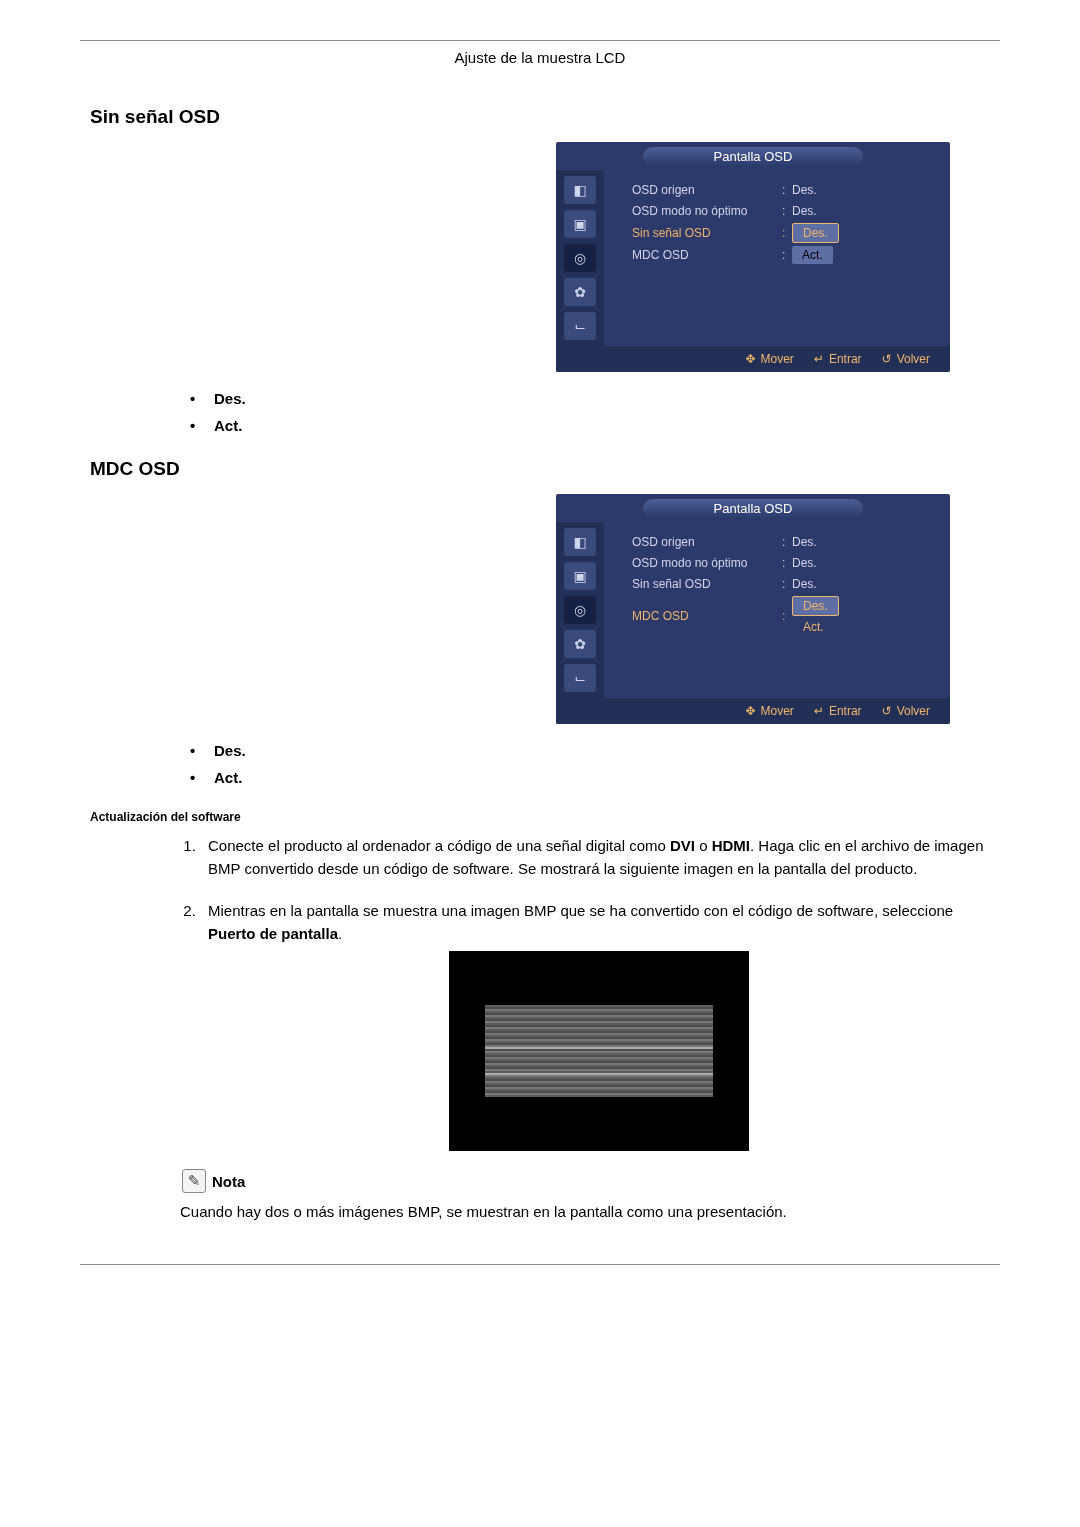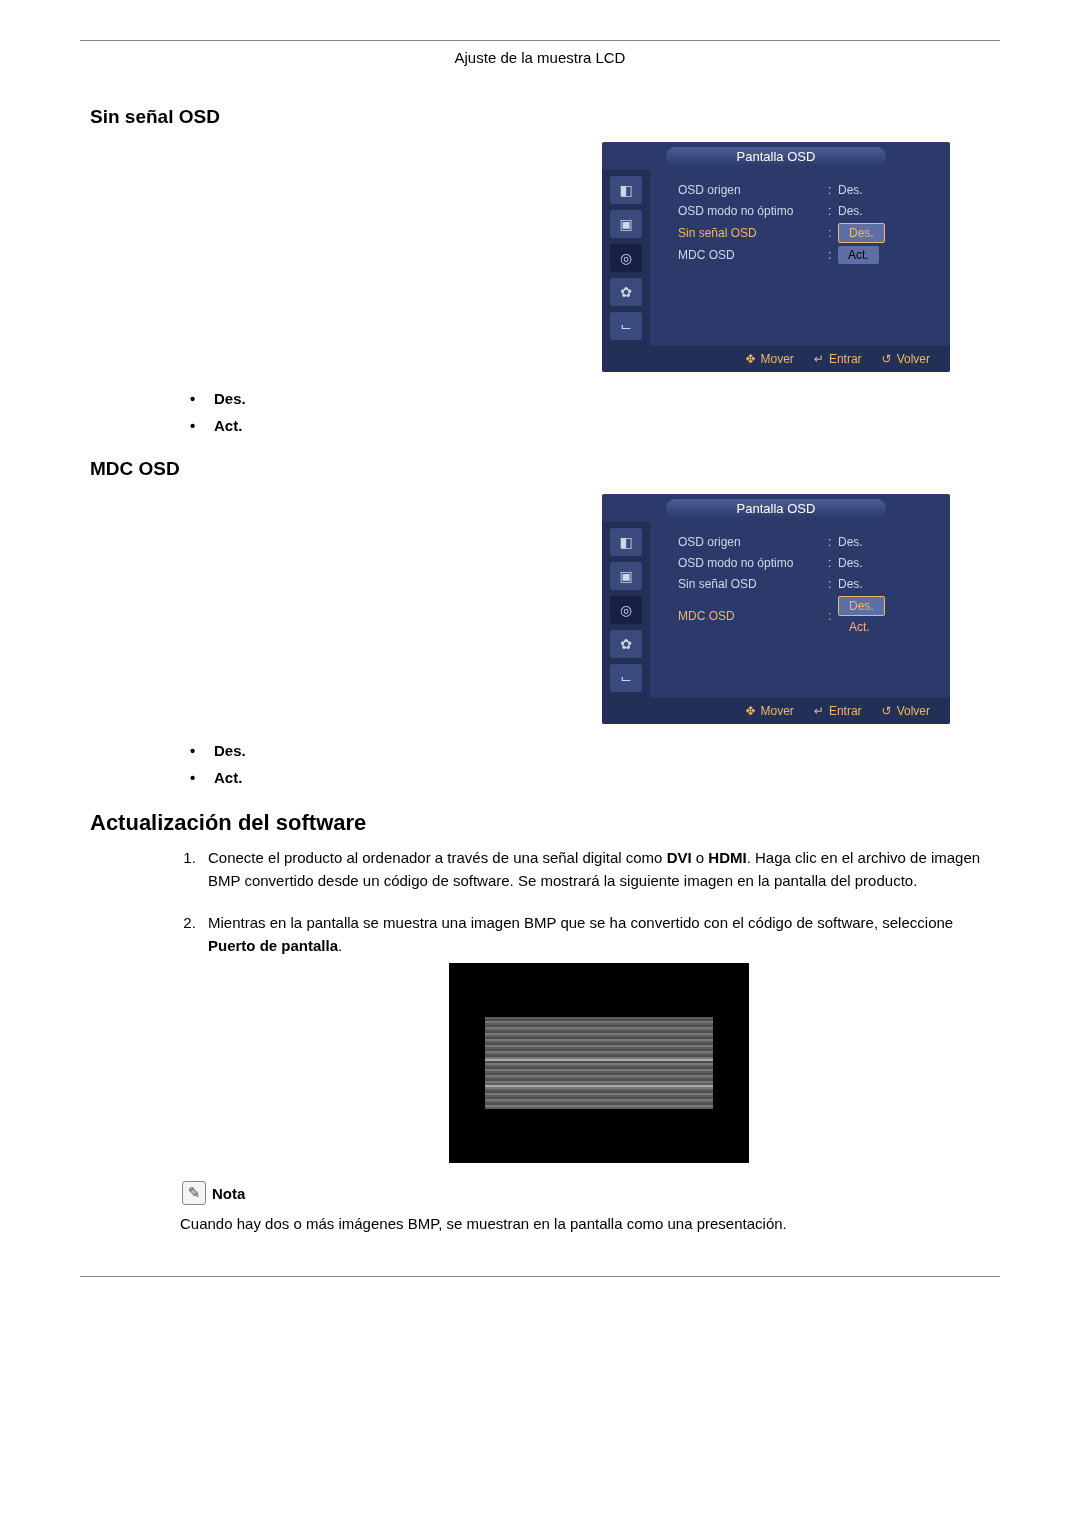--- a/index.html
+++ b/index.html
@@ -21,21 +21,21 @@
     font-size: 15px;
     margin: 0 0 40px 0;
   }
   .content-wide { padding: 0 10px 0 10px; margin-top: 20px; }
   h2.section {
     font-size: 19px;
     font-weight: bold;
     margin: 0 0 14px 0;
   }
   h3.subsection {
-    font-size: 22px;
+    font-size: 12px;
     font-weight: bold;
     margin: 24px 0 10px 0;
   }
   ul.bullets {
     list-style: none;
     margin: 18px 0 24px 0;
     padding: 0 0 0 100px;
   }
   ul.bullets li {
     margin: 10px 0;
@@ -45,21 +45,21 @@
     content: "•";
     display: inline-block;
     width: 24px;
   }
   .osd-wrap {
     display: flex;
     justify-content: flex-end;
     padding-right: 40px;
   }
   .osd {
-    width: 348px;
+    width: 394px;
     background: #2b3a6b;
     border-radius: 2px;
     overflow: hidden;
     font-size: 12px;
     color: #d0d7ea;
   }
   .osd-title-row { padding: 5px 10px 0 10px; }
   .osd-title {
     margin: 0 auto 4px auto;
     width: 220px;
@@ -290,21 +290,21 @@
     <ul class="bullets">
       <li>Des.</li>
       <li>Act.</li>
     </ul>
 
     <h3 class="subsection">Actualización del software</h3>
 
 
     <ol class="steps">
       <li>
-        <span>Conecte el producto al ordenador a través de una señal digital como </span><span class="bold">DVI</span><span> o </span><span class="bold">HDMI</span><span>. Haga clic en el archivo de imagen BMP convertido desde un código de software. Se mostrará la siguiente imagen en la pantalla del producto.</span>
+        <span>Conecte el producto al ordenador a código de una señal digital como </span><span class="bold">DVI</span><span> o </span><span class="bold">HDMI</span><span>. Haga clic en el archivo de imagen BMP convertido desde un código de software. Se mostrará la siguiente imagen en la pantalla del producto.</span>
       </li>
       <li>
         <span>Mientras en la pantalla se muestra una imagen BMP que se ha convertido con el código de software, seleccione </span><span class="bold">Puerto de pantalla</span><span>.</span>
         <div class="sw-image-wrap">
           <div class="sw-image">
             <div class="sw-inner">
               <div class="sw-line" style="top:46%"></div>
               <div class="sw-line" style="top:74%"></div>
             </div>
           </div>

